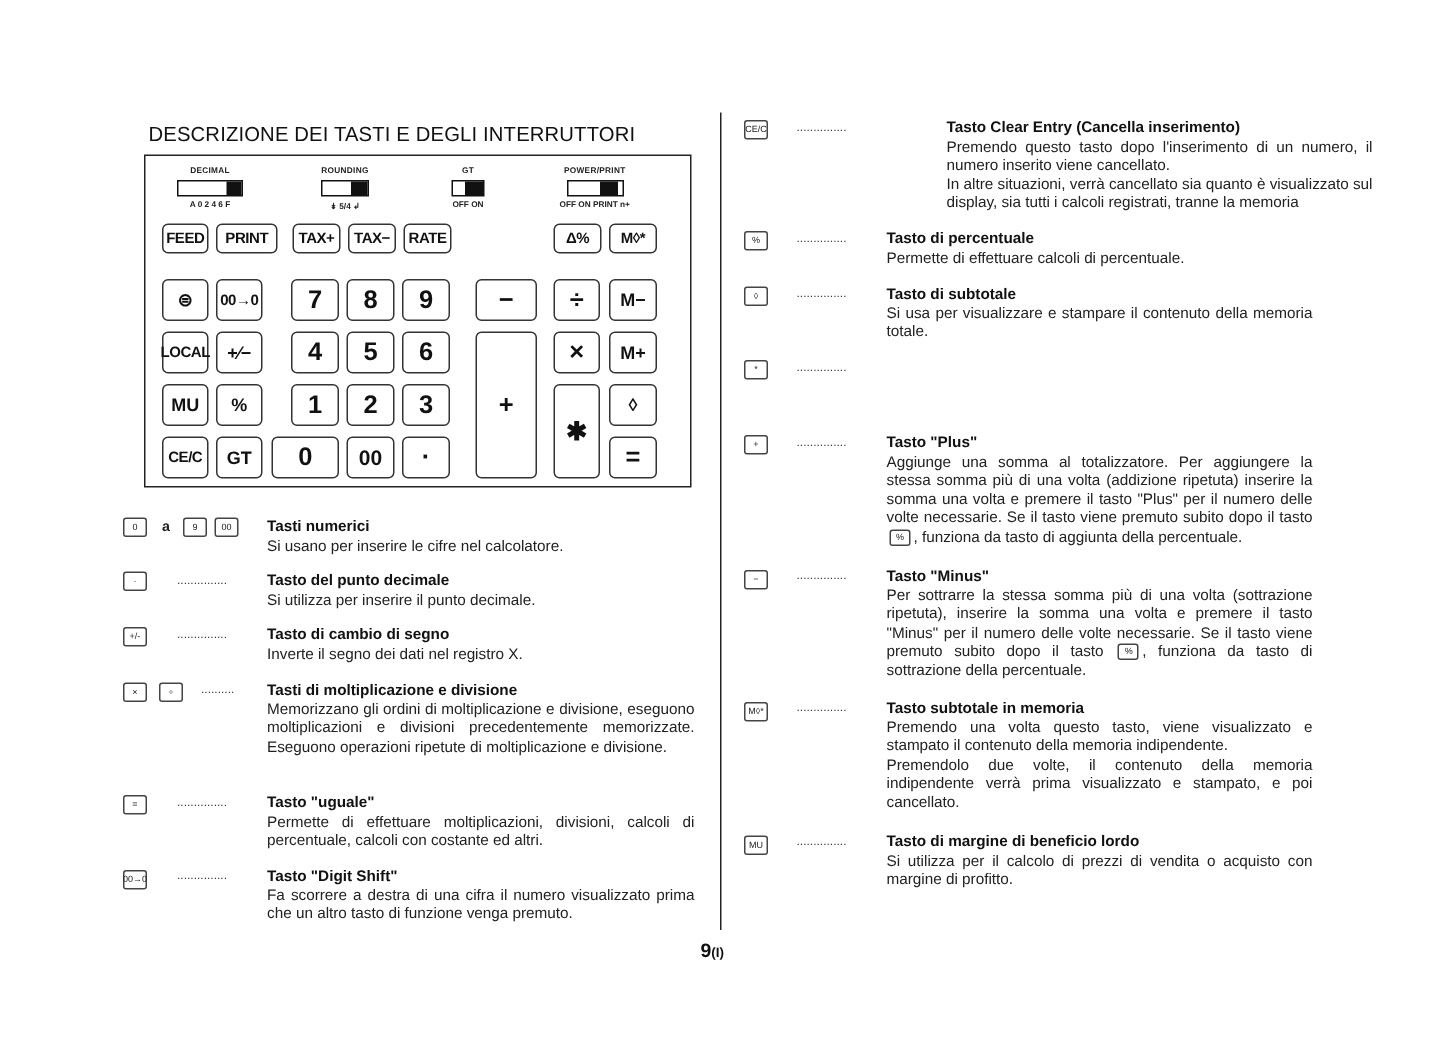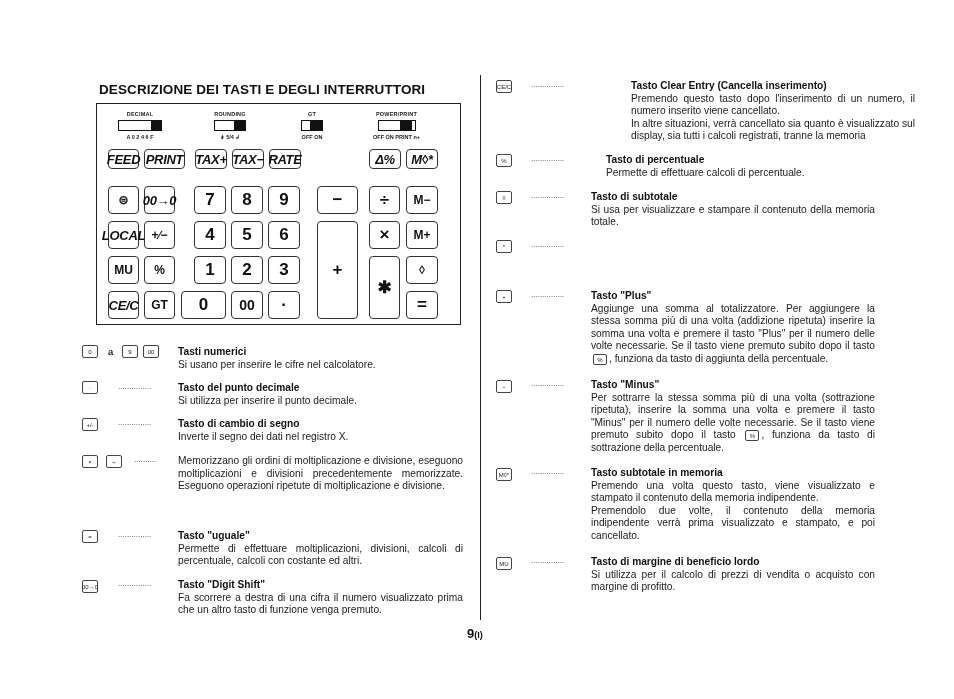--- a/index.html
+++ b/index.html
@@ -1,35 +1,35 @@
 <!DOCTYPE html>
 <html><head>
 <meta charset="utf-8">
 <style>
   * { box-sizing: border-box; margin: 0; padding: 0; }
   html, body { width: 954px; height: 699px; background: #ffffff; overflow: hidden; }
   body { position: relative; font-family: "Liberation Sans", sans-serif; color: #222; }
 
-  .page-title { position: absolute; left: 99px; top: 82px; font-size: 13.5px; font-weight: bold; color: #111; letter-spacing: 0.1px; }
+  .page-title { position: absolute; left: 99px; top: 82px; font-size: 13.5px; font-weight: normal; color: #111; letter-spacing: 0.1px; }
 
   .divider-v { position: absolute; left: 480px; top: 75px; width: 1px; height: 545px; background: #222; }
   .page-number { position: absolute; left: 467px; top: 626px; font-size: 13px; font-weight: bold; color: #111; }
   .page-number small { font-size: 9px; }
 
   
   .calc { position: absolute; left: 96px; top: 103px; width: 365px; height: 222px; border: 1.2px solid #222; border-bottom: 1.2px solid #222; }
 
   .switch-group { position: absolute; text-align: center; }
   .switch-label { font-size: 5.5px; font-weight: bold; color: #222; letter-spacing: 0.2px; }
   .switch-track { margin: 3px auto 0; border: 1px solid #111; height: 11px; position: relative; background: #fff; }
   .switch-knob { position: absolute; top: 0; right: 0; height: 100%; background: #111; }
   .switch-pos { font-size: 5.5px; font-weight: bold; margin-top: 3px; white-space: nowrap; color: #222; }
 
   .key { position: absolute; border: 1px solid #333; border-radius: 4px; background: #fff; display: flex; align-items: center; justify-content: center; font-weight: bold; color: #111; }
-  .key.small { font-size: 13px; letter-spacing: -0.3px; font-style: italic; }
+  .key.small { font-size: 10px; letter-spacing: -0.3px; }
   .key.big { font-size: 17px; }
   .key.mid { font-size: 12px; }
 
   
   .row { position: absolute; }
   .mini-key { position: absolute; border: 0.8px solid #444; border-radius: 2px; width: 16px; height: 13px; font-size: 6px; display: flex; align-items: center; justify-content: center; color: #222; background: #fff; }
   .connector { position: absolute; font-size: 9.5px; font-weight: bold; color: #222; }
   .dots { position: absolute; font-size: 8px; letter-spacing: 0px; color: #333; }
   .desc { position: absolute; font-size: 10.2px; line-height: 12.6px; color: #222; text-align: justify; }
   .desc .title { font-weight: bold; color: #111; display: block; }
@@ -141,20 +141,21 @@
     <span class="title">Tasto di cambio di segno</span>
     <span>Inverte il segno dei dati nel registro X.</span>
   </div>
 </div>
 
 <div class="row">
   <div class="mini-key" style="left:82px; top:455px;">×</div>
   <div class="mini-key" style="left:106px; top:455px;">÷</div>
   <div class="dots" style="left:134px; top:455px;">..........</div>
   <div class="desc" style="left:178px; top:455px; width:285px;">
+    <span class="title">Tasti di moltiplicazione e divisione</span>
     <span>Memorizzano gli ordini di moltiplicazione e divisione, eseguono moltiplicazioni e divisioni precedentemente memorizzate. Eseguono operazioni ripetute di moltiplicazione e divisione.</span>
   </div>
 </div>
 
 <div class="row">
   <div class="mini-key" style="left:82px; top:530px;">=</div>
   <div class="dots" style="left:118px; top:530px;">...............</div>
   <div class="desc" style="left:178px; top:530px; width:285px;">
     <span class="title">Tasto "uguale"</span>
     <span>Permette di effettuare moltiplicazioni, divisioni, calcoli di percentuale, calcoli con costante ed altri.</span>
@@ -176,21 +177,21 @@
   <div class="desc" style="left:591px; top:80px; width:284px;margin-left:40px;">
     <span class="title">Tasto Clear Entry (Cancella inserimento)</span>
     <span>Premendo questo tasto dopo l'inserimento di un numero, il numero inserito viene cancellato.</span><br>
     <span>In altre situazioni, verrà cancellato sia quanto è visualizzato sul display, sia tutti i calcoli registrati, tranne la memoria</span>
   </div>
 </div>
 
 <div class="row">
   <div class="mini-key" style="left:496px; top:154px;">%</div>
   <div class="dots" style="left:531px; top:154px;">...............</div>
-  <div class="desc" style="left:591px; top:154px; width:284px;margin-left:15px;">
+  <div class="desc" style="left:591px; top:154px; width:284px;">
     <span class="title">Tasto di percentuale</span>
     <span>Permette di effettuare calcoli di percentuale.</span>
   </div>
 </div>
 
 <div class="row">
   <div class="mini-key" style="left:496px; top:191px;">◊</div>
   <div class="dots" style="left:531px; top:191px;">...............</div>
   <div class="desc" style="left:591px; top:191px; width:284px;">
     <span class="title">Tasto di subtotale</span>

